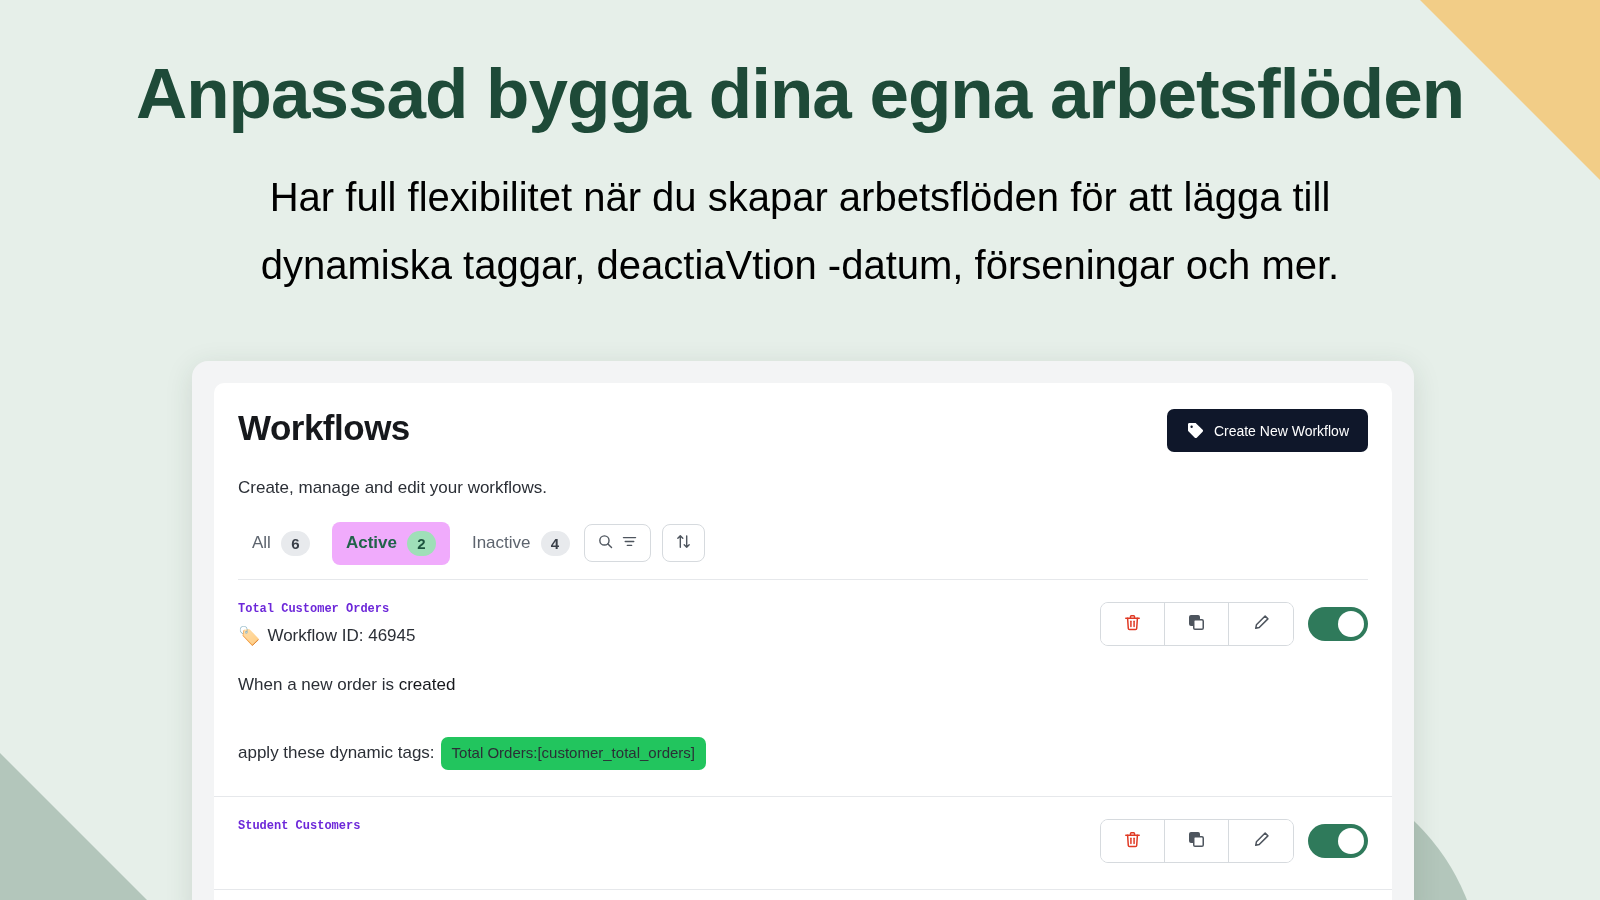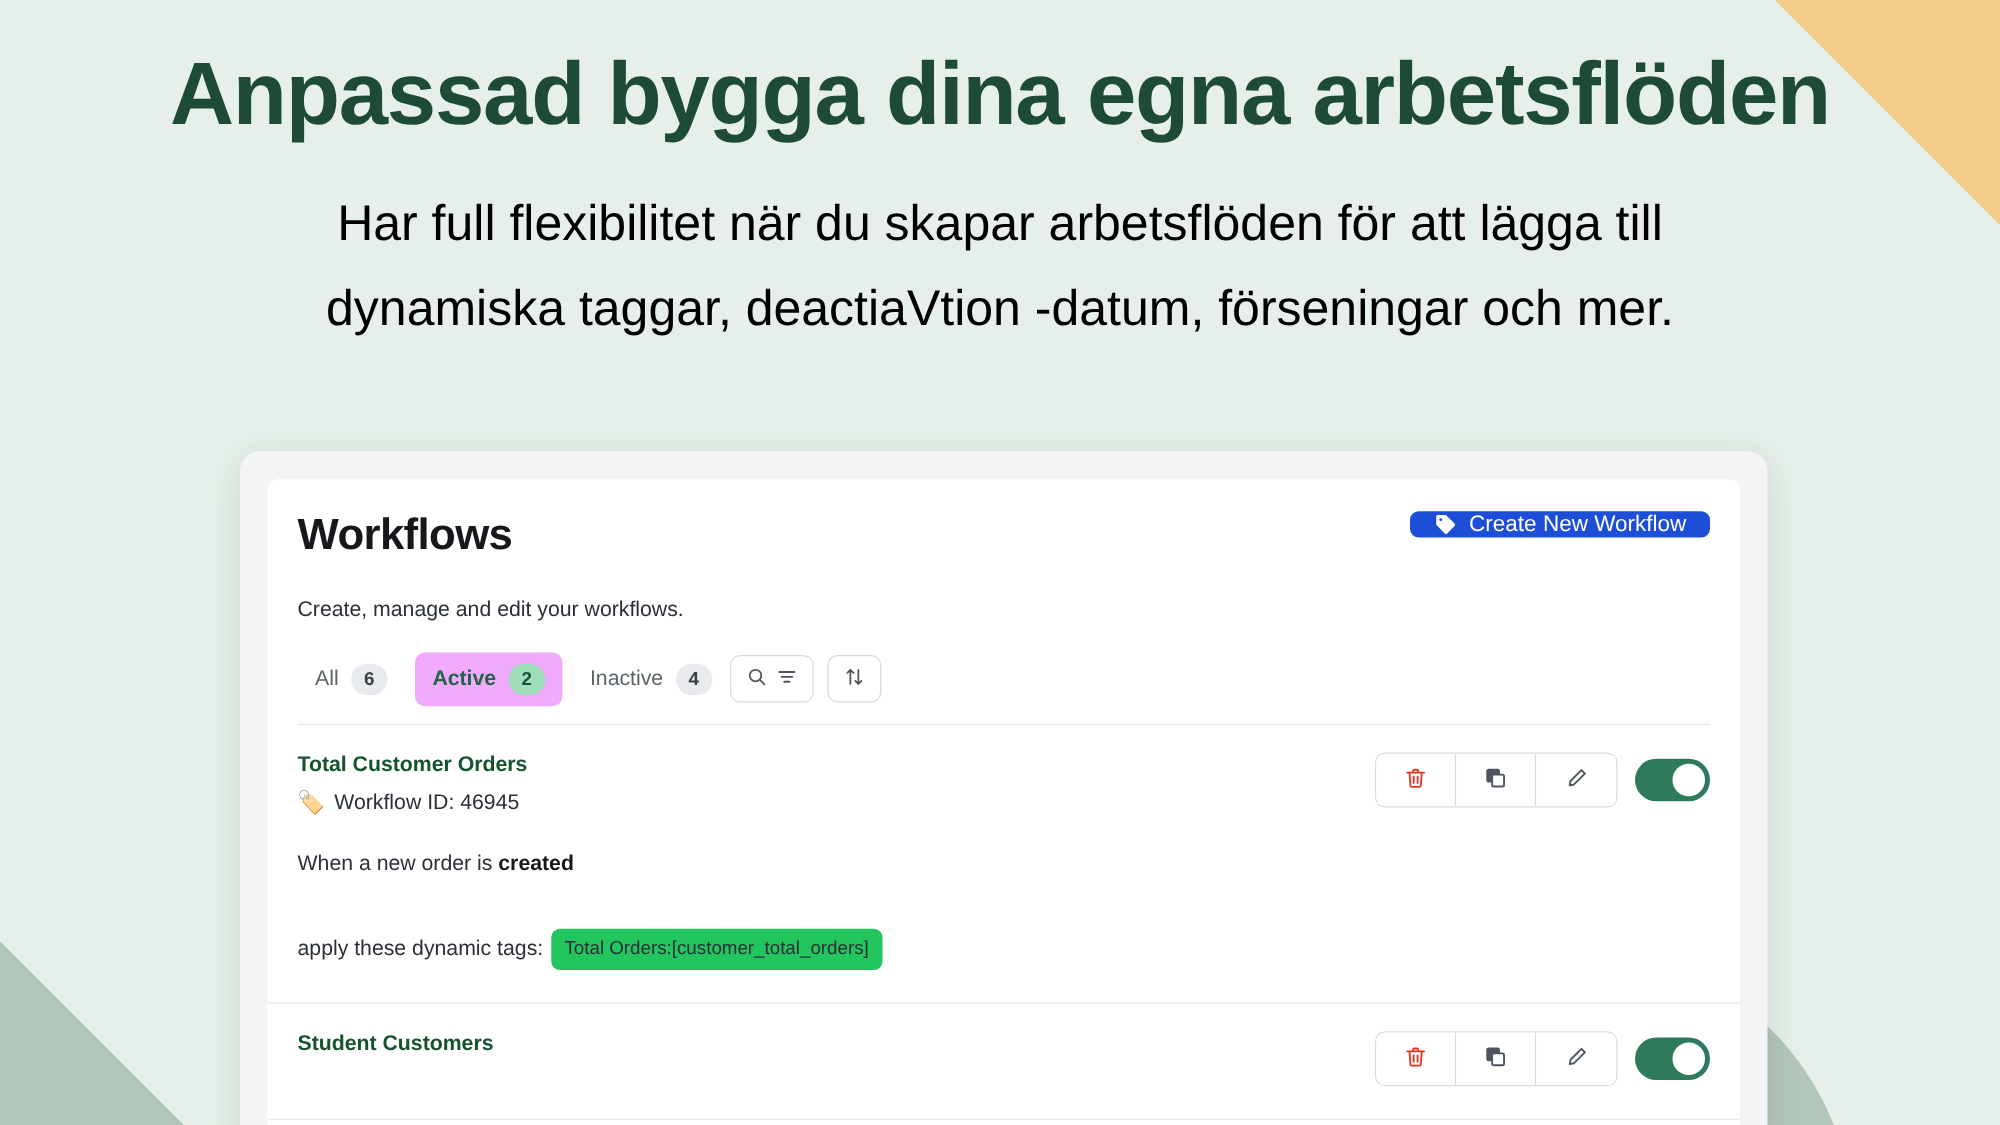--- a/index.html
+++ b/index.html
@@ -53,21 +53,21 @@
     height: 440px;
     border-radius: 50%;
     background: #b3c6bb;
   }
 
   
   .hero {
     position: relative;
     z-index: 2;
     text-align: center;
-    padding-top: 38px;
+    padding-top: 56px;
   }
 
   .hero-title {
     font-size: 71px;
     font-weight: bold;
     color: #1e4a38;
     letter-spacing: -1px;
     line-height: 1.08;
   }
 
@@ -122,26 +122,26 @@
   .page-sub {
     margin-top: 30px;
     font-size: 17px;
     color: #2b2f36;
   }
 
   .btn-create {
     display: inline-flex;
     align-items: center;
     gap: 9px;
-    background: #1d4ed8;
+    background: #0f172a;
     color: #ffffff;
     border: none;
     border-radius: 7px;
-    padding: 0 19px;
-    font-size: 18px;
+    padding: 12px 19px;
+    font-size: 14px;
     font-family: "Liberation Sans", sans-serif;
     cursor: pointer;
     white-space: nowrap;
   }
 
   .btn-create svg { display: block; }
 
   
   .tabs-row {
     margin: 24px 24px 0 24px;
@@ -220,23 +220,24 @@
     position: relative;
   }
 
   .wf-top {
     display: flex;
     justify-content: space-between;
     align-items: flex-start;
   }
 
   .wf-name {
-    font-size: 17px;
+    font-size: 12px;
     font-weight: bold;
-    color: #14532d;
+    color: #6d28d9;
+    font-family: Liberation Mono, monospace;
   }
 
   .wf-id {
     margin-top: 10px;
     font-size: 17px;
     color: #2b2f36;
     display: flex;
     align-items: center;
     gap: 7px;
   }
@@ -291,21 +292,21 @@
   }
 
   .wf-body { margin-top: 26px; }
 
   .wf-line {
     font-size: 17px;
     color: #2b2f36;
     line-height: 1.5;
   }
 
-  .wf-line b { font-weight: bold; color: #16181c; }
+  .wf-line b { font-weight: normal; color: #16181c; }
 
   .wf-line + .wf-line { margin-top: 40px; }
 
   .chip {
     display: inline-block;
     background: #22c55e;
     color: #2b2f36;
     border-radius: 7px;
     padding: 5px 11px;
     font-size: 15px;

